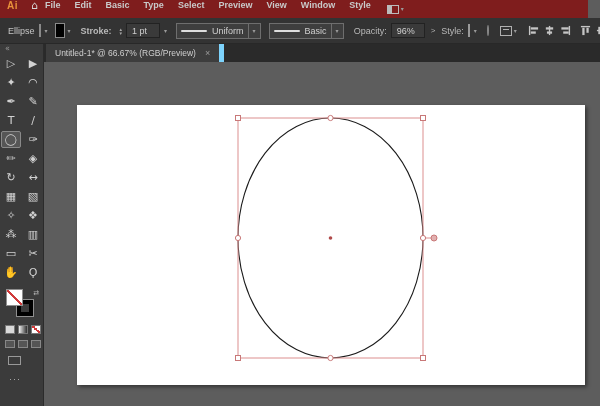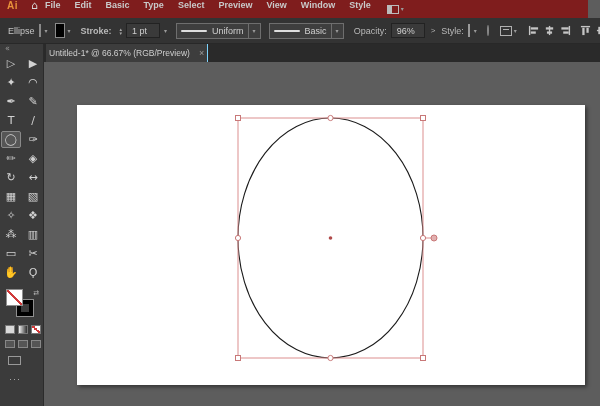--- a/index.html
+++ b/index.html
@@ -53,22 +53,22 @@
   .doc-icon { width:12px; height:10px; border:1px solid #b0b0b0; position:relative; }
   .doc-icon::before { content:""; position:absolute; left:2px; top:2px; right:2px; height:1px; background:#b0b0b0; }
   .align-group { display:flex; align-items:center; gap:5px; margin-left:7px; }
   .align-group svg { display:block; }
   .opacity-expand { color:#b0b0b0; padding:0 2px; font-size:8px; }
 
   
   .tabbar { position:absolute; left:44px; top:44px; right:0; height:18px; background:#2a2a2a; z-index:3; }
   .doc-tab {
     position:absolute; left:2px; top:0; height:18px; background:#3d3d3d;
-    display:flex; align-items:center; gap:9px; padding:0 3px;
-    font-size:8.5px; color:#cfcfcf; border-right:1px solid #7dd3fc;
+    display:flex; align-items:center; gap:9px; padding:0 9px;
+    font-size:8.5px; color:#cfcfcf; border-right:5px solid #7dd3fc;
   }
   .tab-close { color:#9a9a9a; font-size:9px; line-height:1; }
 
   
   .toolbar {
     position:absolute; left:0; top:44px; width:44px; bottom:0;
     background:#3b3b3b; border-right:1px solid #2b2b2b; z-index:3;
   }
   .tb-collapse { font-size:8px; color:#9a9a9a; padding:1px 0 1px 5px; line-height:8px; }
   .tool-grid { display:grid; grid-template-columns:22px 22px; }

